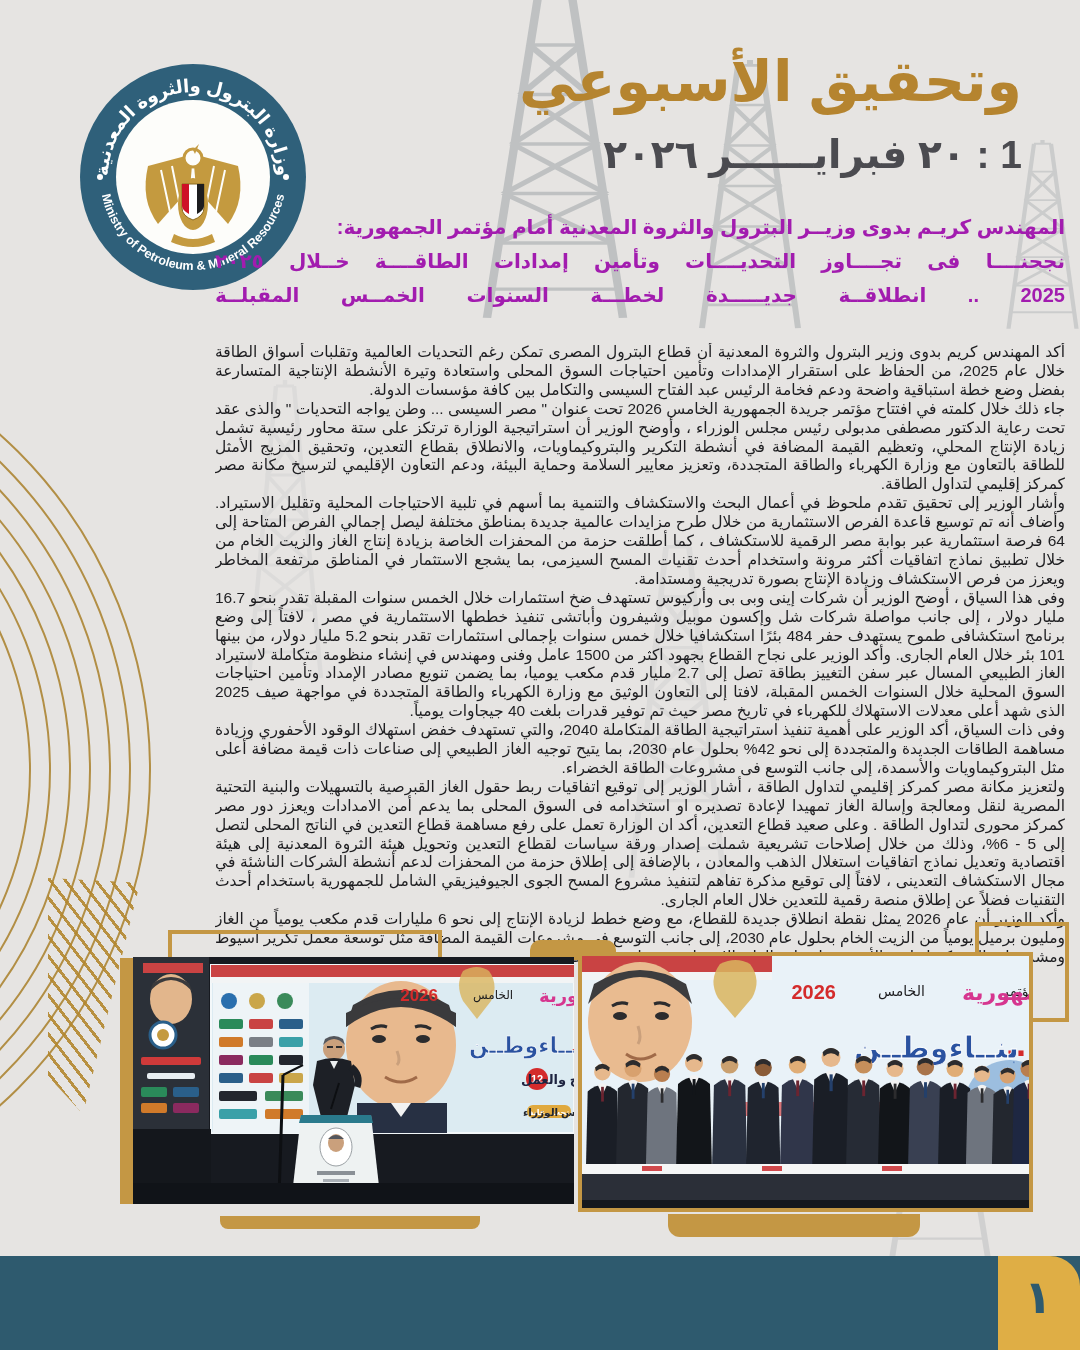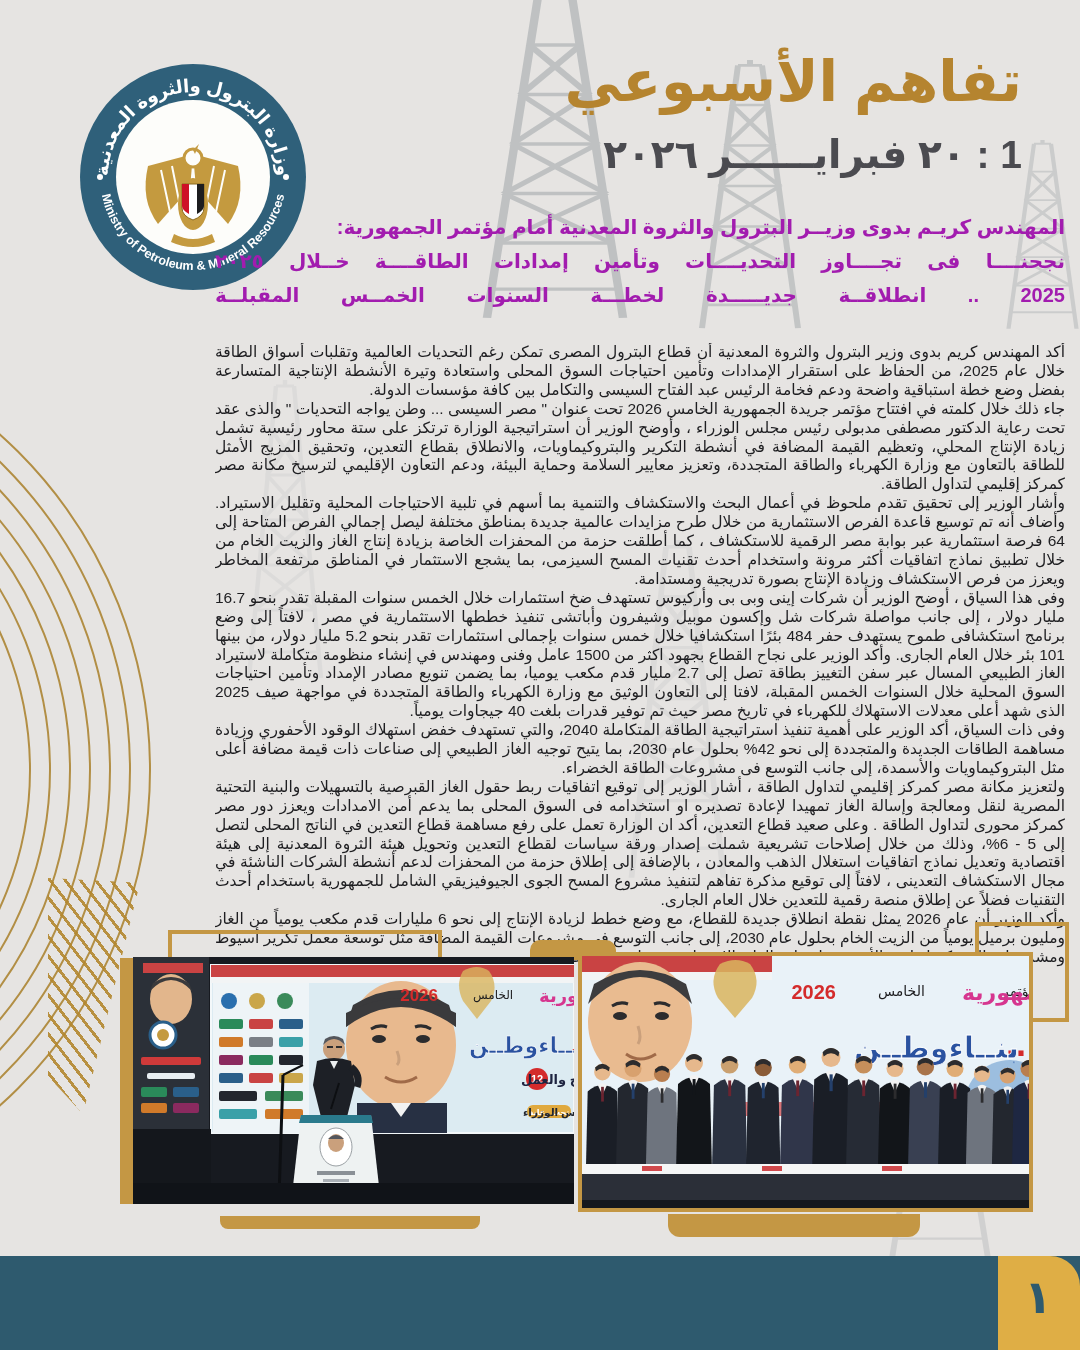--- a/index.html
+++ b/index.html
@@ -123,21 +123,21 @@
       <path d="M115 88 L121 82 L117 92 Z" fill="#c49a3f"></path>
       <g>
         <path d="M104 122 h22 v24 q0 8 -11 12 q-11 -4 -11 -12 Z" fill="#fff" stroke="#8a6a20"></path>
         <path d="M104 122 h7 v30 q-7 -4 -7 -8 Z" fill="#ce1126"></path>
         <path d="M119 122 h7 v22 q0 4 -7 8 Z" fill="#1d1d1f"></path>
       </g>
       <path d="M96 172 q19 10 38 0 l3 8 q-22 10 -44 0 Z" fill="#c49a3f"></path>
     </g>
   </svg>
 
-  <div class="masthead-title">تفاهم الأسبوعي</div>
+  <div class="masthead-title">وتحقيق الأسبوعي</div>
   <div class="masthead-date">1 : ٢٠ فبرايــــــر ٢٠٢٦</div>
 
   <div class="headline">
     <div class="l1">المهندس كريـم بدوى وزيــر البترول والثروة المعدنية أمام مؤتمر الجمهورية:</div>
     <div class="l2">نجحنــــا فى تجــــاوز التحديــــات وتأمين إمدادات الطاقــــة خــلال ٢٠٢٥</div>
     <div class="l3">2025 .. انطلاقــة جديـــــدة لخطـــة السنوات الخمــس المقبلــة</div>
   </div>
 
   <div class="article">
     <p>أكد المهندس كريم بدوى وزير البترول والثروة المعدنية أن قطاع البترول المصرى تمكن رغم التحديات العالمية وتقلبات أسواق الطاقة خلال عام 2025، من الحفاظ على استقرار الإمدادات وتأمين احتياجات السوق المحلى واستعادة وتيرة الأنشطة الإنتاجية المتسارعة بفضل وضع خطة استباقية واضحة ودعم فخامة الرئيس عبد الفتاح السيسى والتكامل بين كافة مؤسسات الدولة.</p>

